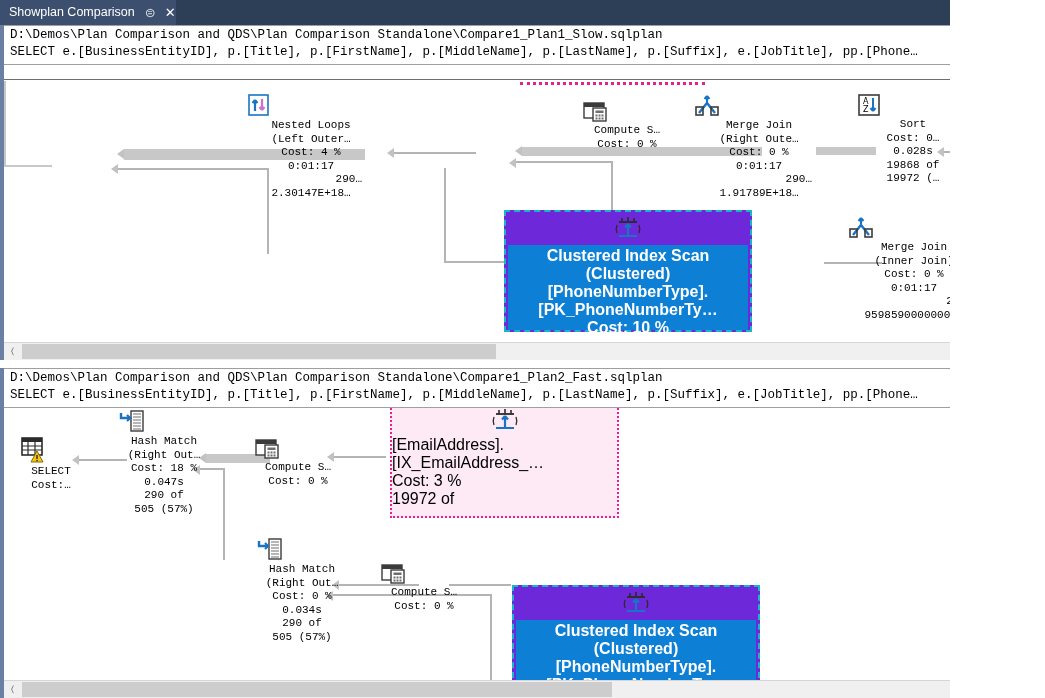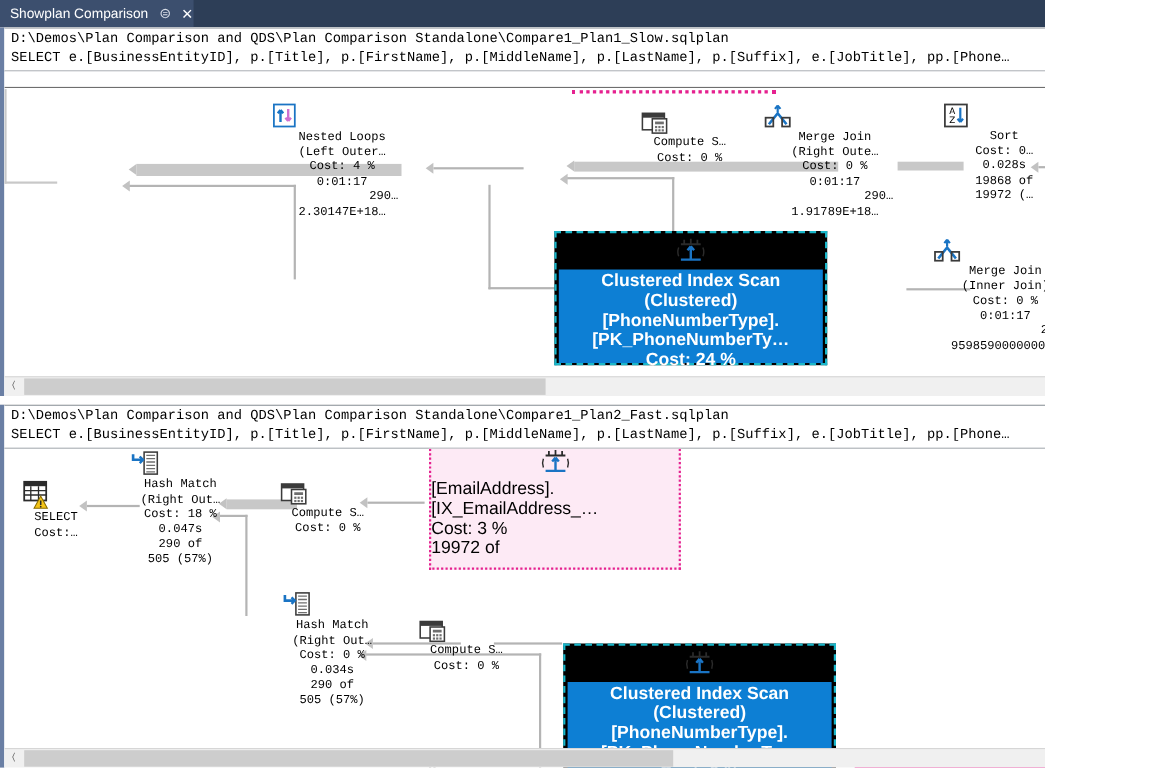--- a/index.html
+++ b/index.html
@@ -49,21 +49,21 @@
   .zoombtn{position:absolute;width:20px;height:20px;border:1px solid #8d8d8d;background:#f3f3f3;
            color:#333;font-size:12px;text-align:center;line-height:18px;}
 
   
   .node{position:absolute;text-align:center;}
   .node .icon{margin:0 auto 1px auto;}
   .node .lbl{font-family:"Liberation Mono","DejaVu Sans Mono",monospace;font-size:11px;color:#000;
              line-height:13.5px;white-space:nowrap;}
 
   .nodebox{position:absolute;box-sizing:border-box;}
-  .nodebox.cyan{border:2px dashed #19b6c9;background:#000000;}
+  .nodebox.cyan{border:2px dashed #19b6c9;background:#6d28d9;}
   .nodebox.pink-dot{border:2px dotted #e5218f;background:#fdeaf5;}
   .nodebox.pink-solid{border:3px solid #e5218f;background:#fdeaf5;}
   .hl-fill{position:absolute;background:#0d7fd4;}
   .hl-fill .lbl{color:#ffffff;font-weight:bold;}
 
   .edge{position:absolute;background:#c8c8c8;}
   .edge.thin{background:#b4b4b4;}
   .arrowhead{position:absolute;width:0;height:0;}
   .arrow-l{border-top:5px solid transparent;border-bottom:5px solid transparent;border-right:7px solid #c2c2c2;}
 
@@ -240,21 +240,21 @@
             <path d="M9 8 L9 4 M15 8 L15 3 M21 8 L21 4" stroke="#2b2b2b" stroke-width="1.6"></path>
             <path d="M15 22 L15 10 M15 10 L12 13.5 M15 10 L18 13.5" stroke="#1a74c4" stroke-width="2.2" fill="none"></path>
             <path d="M6 22 L24 22" stroke="#1a74c4" stroke-width="2"></path>
             <path d="M4 11 A4 7 0 0 0 4 19" stroke="#2b2b2b" stroke-width="1.3" fill="none"></path>
             <path d="M26 11 A4 7 0 0 1 26 19" stroke="#2b2b2b" stroke-width="1.3" fill="none"></path>
           </svg>
         </div>
         <div class="hl-fill" style="left:2px;top:33px;width:240px;height:85px;">
           <div class="lbl small" style="text-align:center;padding-top:2px;">Clustered Index Scan (Clustered)</div>
           <div class="lbl small" style="text-align:center;">[PhoneNumberType].[PK_PhoneNumberTy…</div>
-          <div class="lbl small" style="text-align:center;">Cost: 24 %</div>
+          <div class="lbl small" style="text-align:center;">Cost: 10 %</div>
           <div class="lbl small" style="text-align:center;">0.005s</div>
           <div class="lbl small" style="text-align:right;padding-right:52px;">290 of</div>
 
         </div>
       </div>
 
       <div class="vsb" style="bottom:17px;">
         <div class="arrow up">∧</div>
         <div class="thumb" style="top:24px;height:66px;"></div>
         <div class="arrow down">∨</div>

